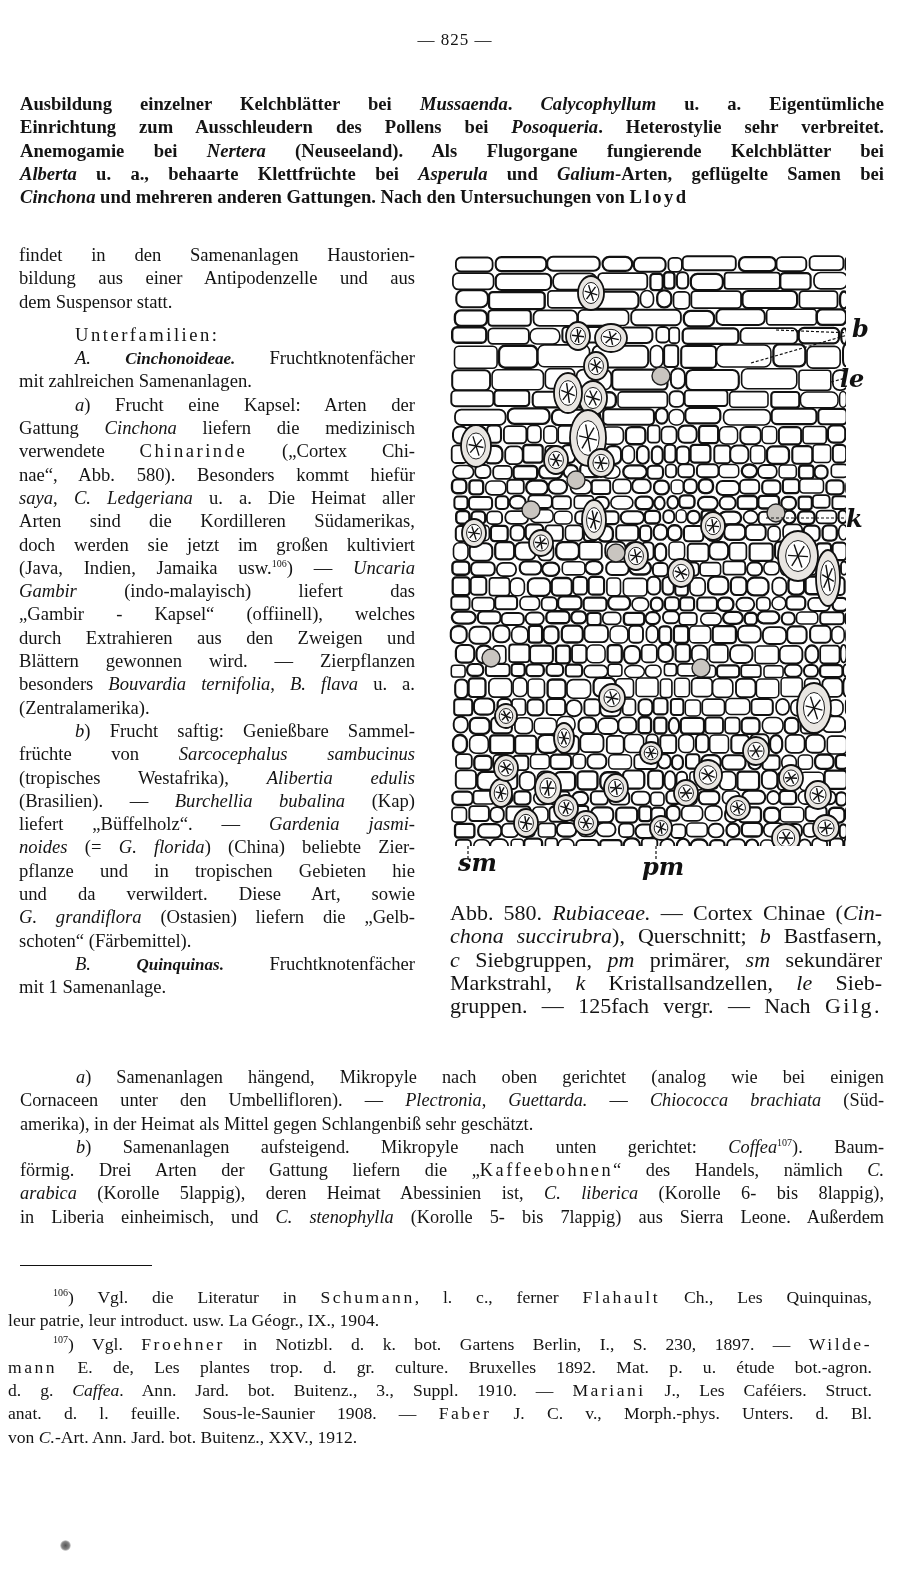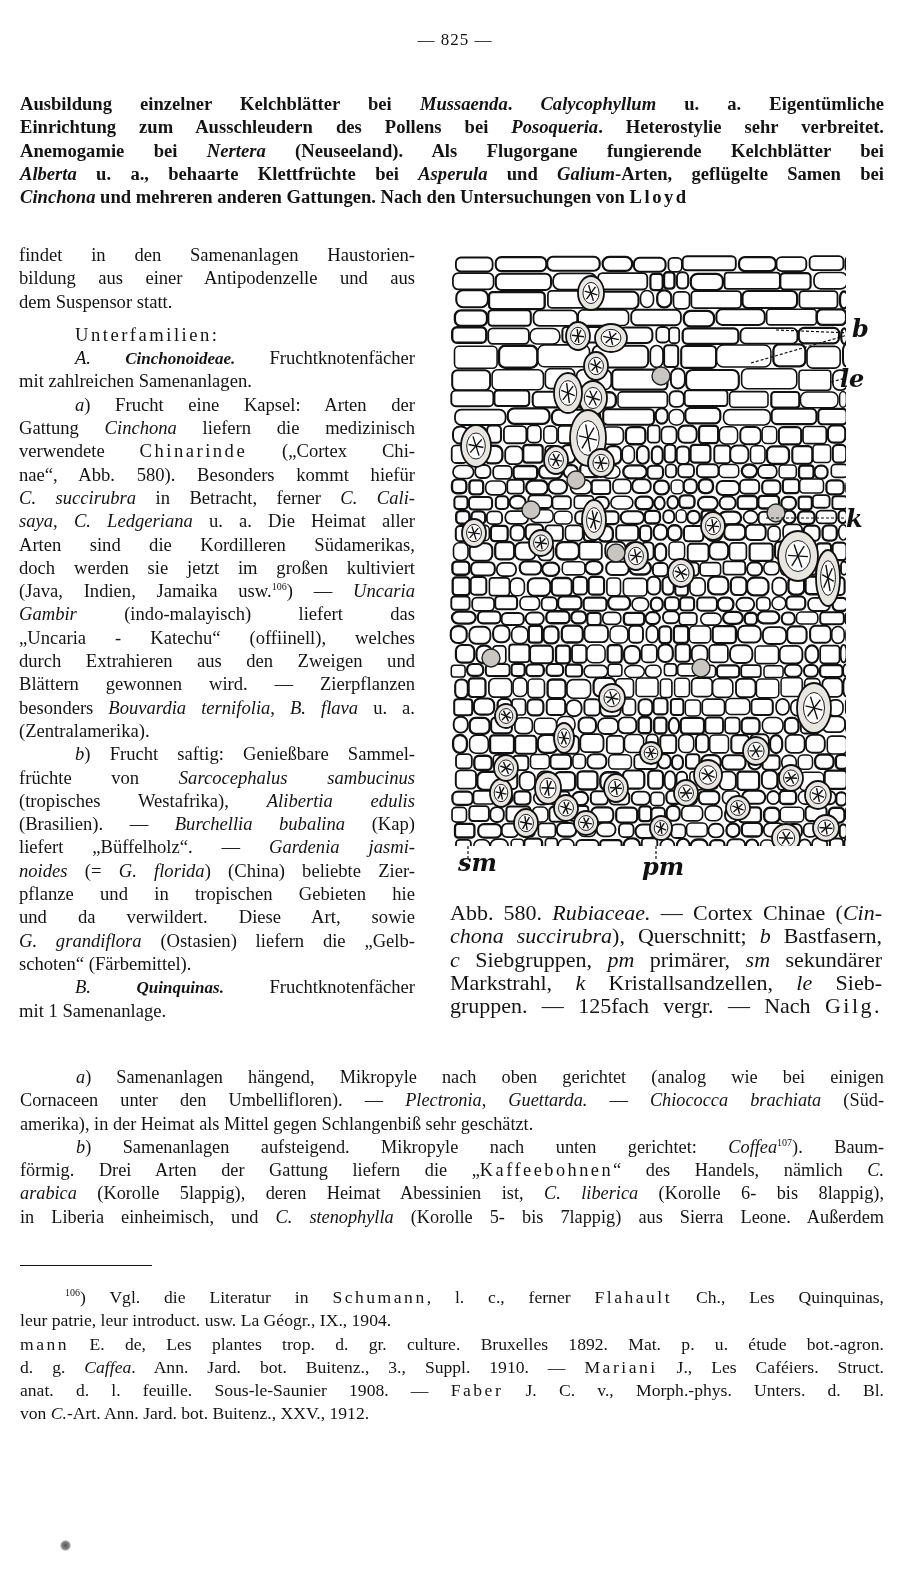--- a/index.html
+++ b/index.html
@@ -40,21 +40,21 @@
   .caption {
     position: absolute; left: 450px; top: 901px; width: 432px;
     font-size: 22px; line-height: 23.3px;
   }
   .caption .line { height: 23.3px; }
 
   .footnote-rule {
     position: absolute; left: 20px; top: 1265px; width: 132px; height: 0;
     border-top: 1.6px solid #111;
   }
-  #footnotes { left: 20px; top: 1286px; width: 864px; }
+  #footnotes { left: 8px; top: 1286px; width: 864px; }
   #footnotes .line { font-size: 17.6px; height: 23.3px; }
   .fn-indent { padding-left: 45px; }
 
   .speck {
     position: absolute; left: 60px; top: 1540px; width: 11px; height: 11px; border-radius: 50%;
     background: radial-gradient(circle, #555 0%, #888 50%, rgba(255,255,255,0) 75%);
   }
 </style>
 </head>
 <body>
@@ -74,27 +74,26 @@
     <span class="line">bildung aus einer Antipodenzelle und aus</span>
     <span class="line last">dem Suspensor statt.</span>
     <span class="line" style="height: 10px;"></span>
     <span class="line indent last"><span class="spaced">Unterfamilien:</span></span>
     <span class="line indent"><i>A.</i> <span class="sans-bold">Cinchonoideae.</span> Fruchtknotenfächer</span>
     <span class="line last">mit zahlreichen Samenanlagen.</span>
     <span class="line indent"><i>a</i>) Frucht eine Kapsel: Arten der</span>
     <span class="line">Gattung <i>Cinchona</i> liefern die medizinisch</span>
     <span class="line">verwendete <span class="spaced">Chinarinde</span> („Cortex Chi-</span>
     <span class="line">nae“, Abb. 580). Besonders kommt hiefür</span>
-    <span class="line"><i>C. succirubra</i> in Betracht, ferner <i>C. Cali-</i></span>
     <span class="line"><i>saya</i>, <i>C. Ledgeriana</i> u. a. Die Heimat aller</span>
     <span class="line">Arten sind die Kordilleren Südamerikas,</span>
     <span class="line">doch werden sie jetzt im großen kultiviert</span>
     <span class="line">(Java, Indien, Jamaika usw.<sup>106</sup>) — <i>Uncaria</i></span>
     <span class="line"><i>Gambir</i> (indo-malayisch) liefert das</span>
-    <span class="line">„Uncaria - Katechu“ (offiinell), welches</span>
+    <span class="line">„Gambir - Kapsel“ (offiinell), welches</span>
     <span class="line">durch Extrahieren aus den Zweigen und</span>
     <span class="line">Blättern gewonnen wird. — Zierpflanzen</span>
     <span class="line">besonders <i>Bouvardia ternifolia</i>, <i>B. flava</i> u. a.</span>
     <span class="line last">(Zentralamerika).</span>
     <span class="line indent"><i>b</i>) Frucht saftig: Genießbare Sammel-</span>
     <span class="line">früchte von <i>Sarcocephalus sambucinus</i></span>
     <span class="line">(tropisches Westafrika), <i>Alibertia edulis</i></span>
     <span class="line">(Brasilien). — <i>Burchellia bubalina</i> (Kap)</span>
     <span class="line">liefert „Büffelholz“. — <i>Gardenia jasmi-</i></span>
     <span class="line"><i>noides</i> (= <i>G. florida</i>) (China) beliebte Zier-</span>
@@ -963,19 +962,20 @@
     <span class="line">förmig. Drei Arten der Gattung liefern die „<span class="spaced">Kaffeebohnen</span>“ des Handels, nämlich <i>C.</i></span>
     <span class="line"><i>arabica</i> (Korolle 5lappig), deren Heimat Abessinien ist, <i>C. liberica</i> (Korolle 6- bis 8lappig),</span>
     <span class="line">in Liberia einheimisch, und <i>C. stenophylla</i> (Korolle 5- bis 7lappig) aus Sierra Leone. Außerdem</span>
   </div>
 
 <div class="footnote-rule"></div>
 
 <div class="para" id="footnotes">
     <span class="line fn-indent"><sup>106</sup>) Vgl. die Literatur in <span class="spaced">Schumann</span>, l. c., ferner <span class="spaced">Flahault</span> Ch., Les Quinquinas,</span>
     <span class="line last">leur patrie, leur introduct. usw. La Géogr., IX., 1904.</span>
+    <span class="line fn-indent"><sup>107</sup>) Vgl. <span class="spaced">Froehner</span> in Notizbl. d. k. bot. Gartens Berlin, I., S. 230, 1897. — <span class="spaced">Wilde-</span></span>
     <span class="line"><span class="spaced">mann</span> E. de, Les plantes trop. d. gr. culture. Bruxelles 1892. Mat. p. u. étude bot.-agron.</span>
     <span class="line">d. g. <i>Caffea</i>. Ann. Jard. bot. Buitenz., 3., Suppl. 1910. — <span class="spaced">Mariani</span> J., Les Caféiers. Struct.</span>
     <span class="line">anat. d. l. feuille. Sous-le-Saunier 1908. — <span class="spaced">Faber</span> J. C. v., Morph.-phys. Unters. d. Bl.</span>
     <span class="line last">von <i>C.</i>-Art. Ann. Jard. bot. Buitenz., XXV., 1912.</span>
   </div>
 
 <div class="speck"></div>
 
 </body></html>

